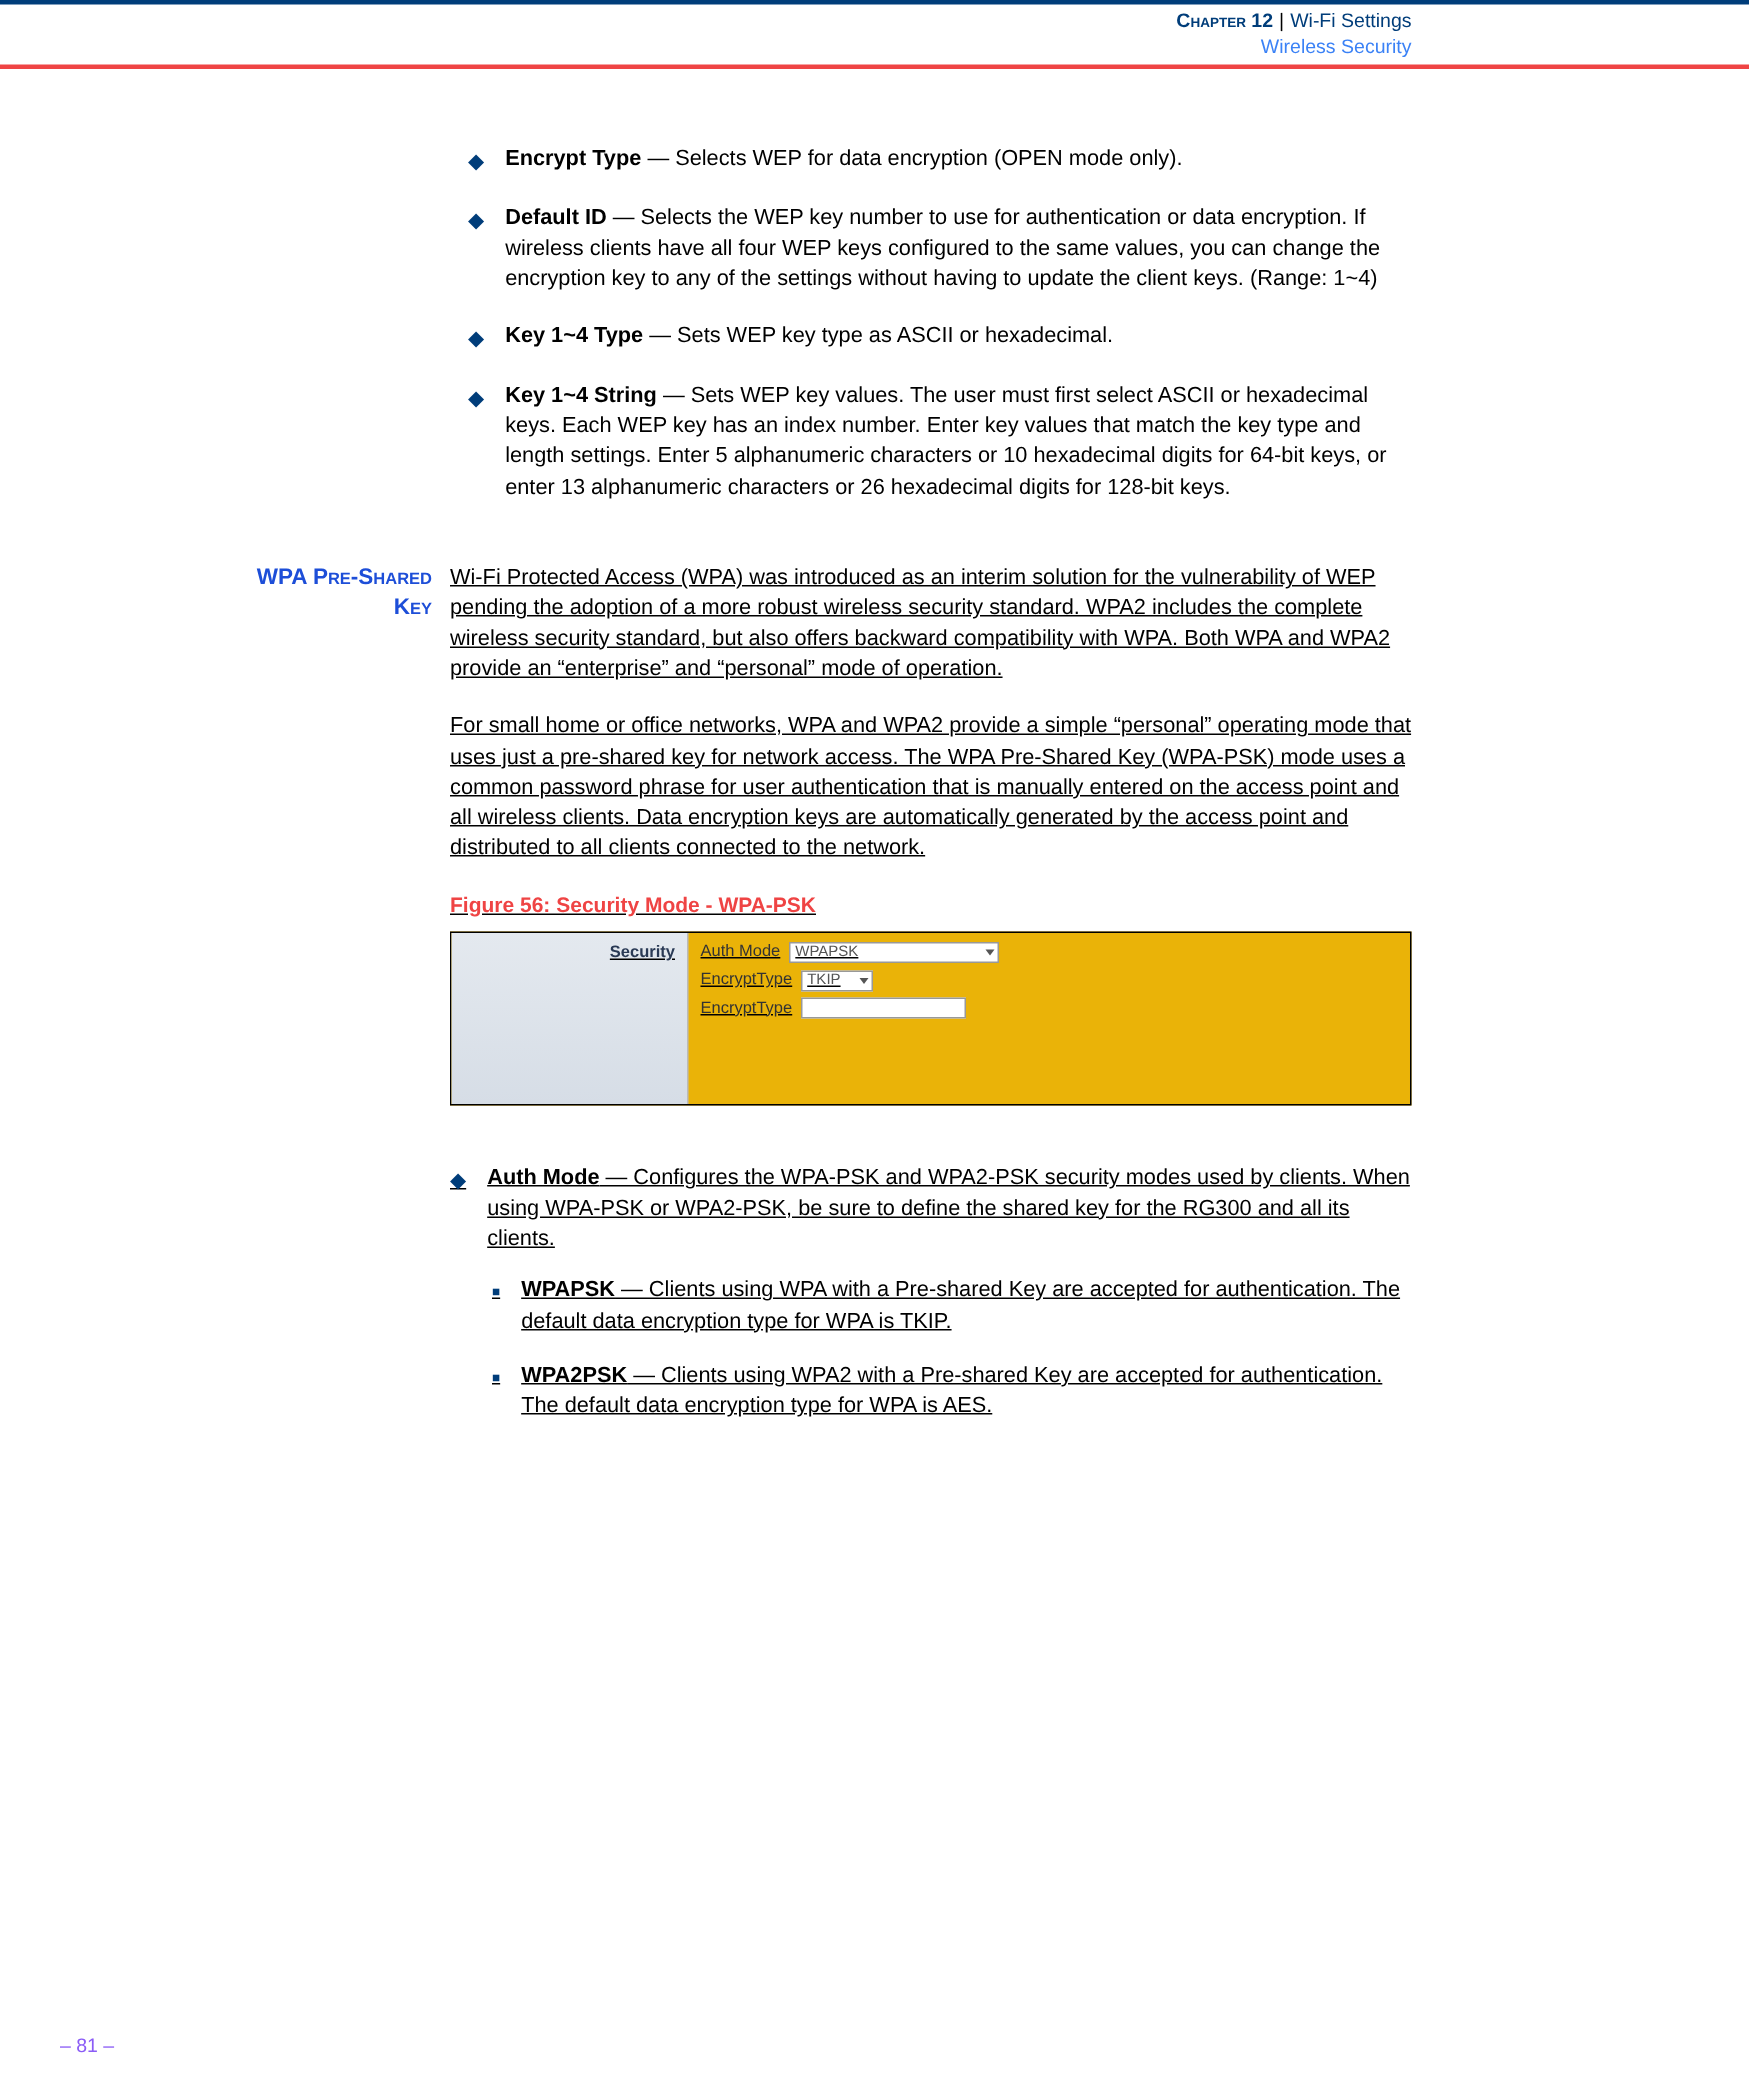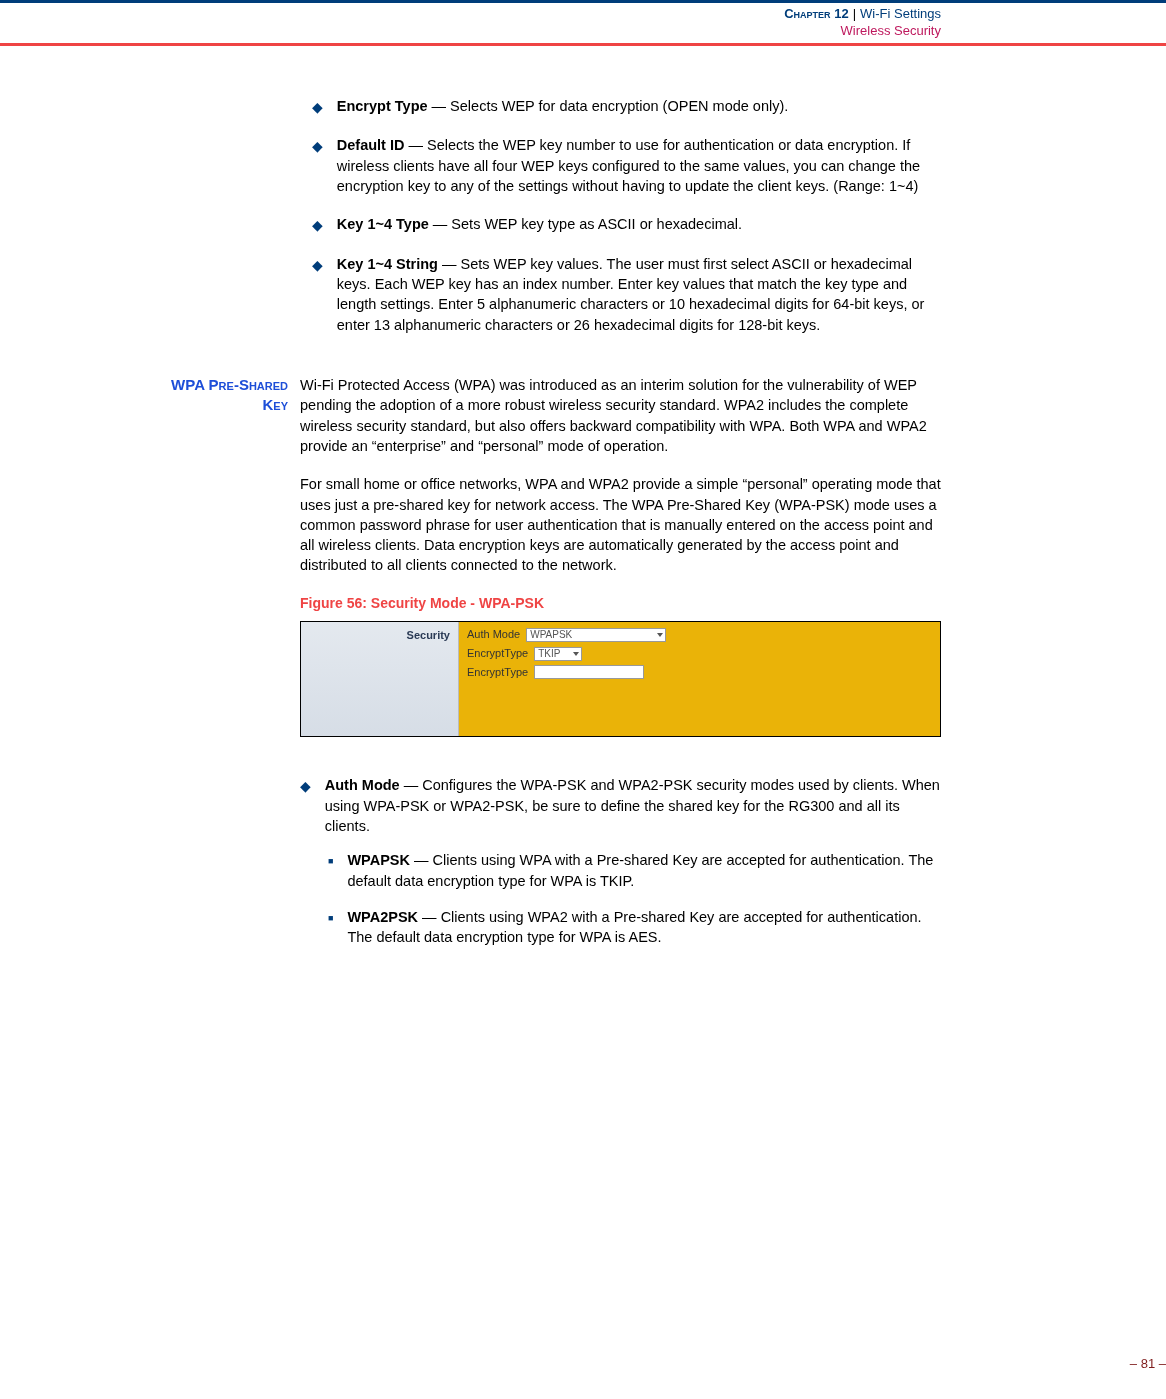--- a/index.html
+++ b/index.html
@@ -24,21 +24,21 @@
       line-height: 1.3;
       font-size: 13px;
     }
     .chapter-label {
       color: #003d7a;
     }
     .chapter-num { font-weight: bold; }
     .chapter-smallcaps { font-variant: small-caps; }
     .chapter-title { color: #003d7a; }
     .divider { color: #000; margin: 0 4px; }
-    .subtitle { color: #be185d; }
+    .subtitle { color: #3b82f6; }
     .page-body {
       padding: 50px 225px 0 135px;
       position: relative;
     }
     .section-row {
       display: flex;
       align-items: flex-start;
       margin-top: 40px;
     }
     .side-heading {
@@ -48,20 +48,21 @@
       padding-right: 12px;
       color: #1d4ed8;
       font-weight: bold;
       font-size: 15px;
       line-height: 1.35;
     }
     .side-heading .sc { font-variant: small-caps; }
     .content-col {
       flex: 1;
       line-height: 1.4;
+      text-decoration: underline;
     }
     .indent-col {
       margin-left: 177px;
       line-height: 1.4;
     }
     .bullet-list { list-style: none; padding: 0; }
     .bullet-item {
       display: flex;
       align-items: flex-start;
       margin-bottom: 18px;
@@ -144,23 +145,24 @@
       list-style: none;
       padding-left: 28px;
       margin-top: 14px;
     }
     .sub-list .bullet-item { margin-bottom: 16px; }
     .footer {
       position: absolute;
       bottom: 28px;
       left: 0;
       right: 0;
-      text-align: right;
+      text-align: left;
       font-size: 13px;
-      color: #7f1d1d;
+      color: #8b5cf6;
+      padding-left: 40px;
     }
   </style>
 </head>
 <body>
 
 <div class="header-bar">
   <div class="header-content">
     <div>
       <span class="chapter-label"><span class="chapter-smallcaps chapter-num">Chapter</span> <span class="chapter-num">12</span></span><span class="divider">|</span><span class="chapter-title">Wi-Fi Settings</span>
     </div>

